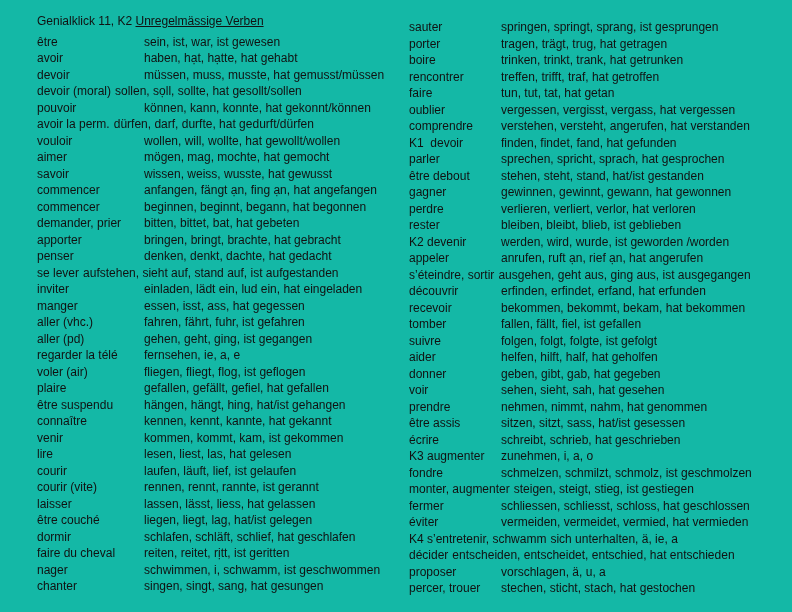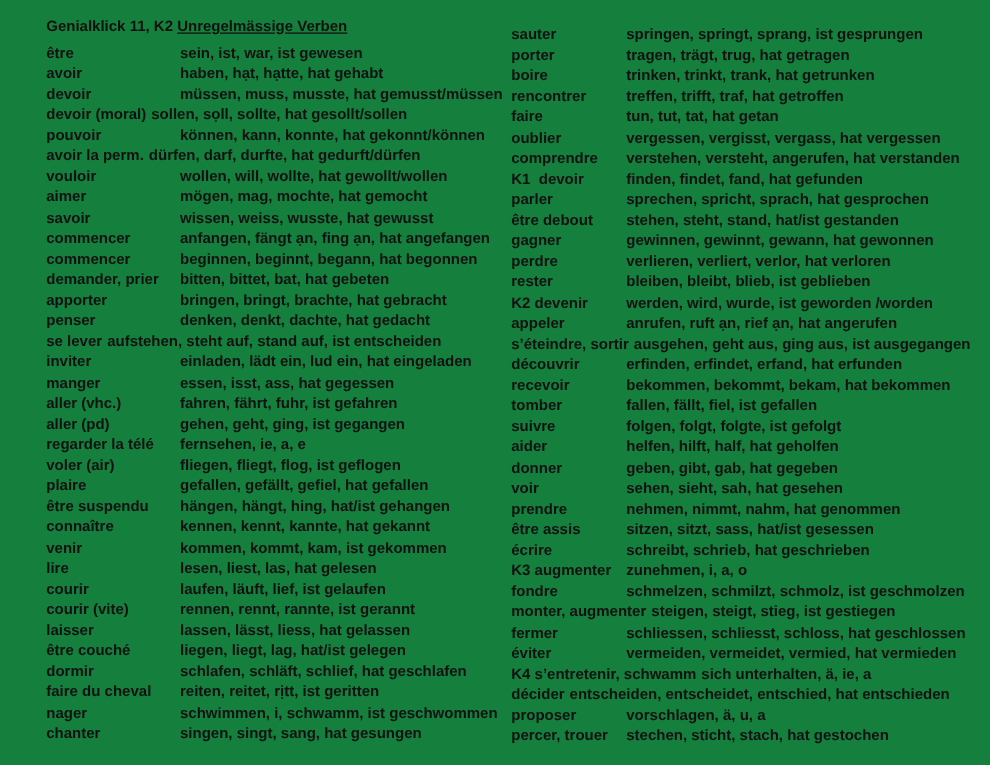--- a/index.html
+++ b/index.html
@@ -12,22 +12,21 @@
     height: 612px;
     overflow: hidden;
     font-family: "Liberation Sans", "DejaVu Sans", sans-serif;
     font-size: 12px;
     color: #111111;
   }
   .page {
     position: relative;
     width: 792px;
     height: 612px;
-    background: #15803d;
-    font-weight: bold;
+    background: #14b8a6;
   }
   .col {
     position: absolute;
   }
   .col-left {
     left: 37px;
     top: 13px;
     width: 378px;
     --tab: 103px;
   }
@@ -125,21 +124,21 @@
         <div class="row">
           <span class="fr">apporter</span>
           <span class="de">bringen, bringt, brachte, hat gebracht</span>
         </div>
         <div class="row">
           <span class="fr">penser</span>
           <span class="de">denken, denkt, dachte, hat gedacht</span>
         </div>
         <div class="row flow">
           <span class="fr">se lever</span>
-          <span class="de">aufstehen, steht auf, stand auf, ist entscheiden</span>
+          <span class="de">aufstehen, sieht auf, stand auf, ist aufgestanden</span>
         </div>
         <div class="row">
           <span class="fr">inviter</span>
           <span class="de">einladen, lädt ein, lud ein, hat eingeladen</span>
         </div>
         <div class="row">
           <span class="fr">manger</span>
           <span class="de">essen, isst, ass, hat gegessen</span>
         </div>
         <div class="row">

